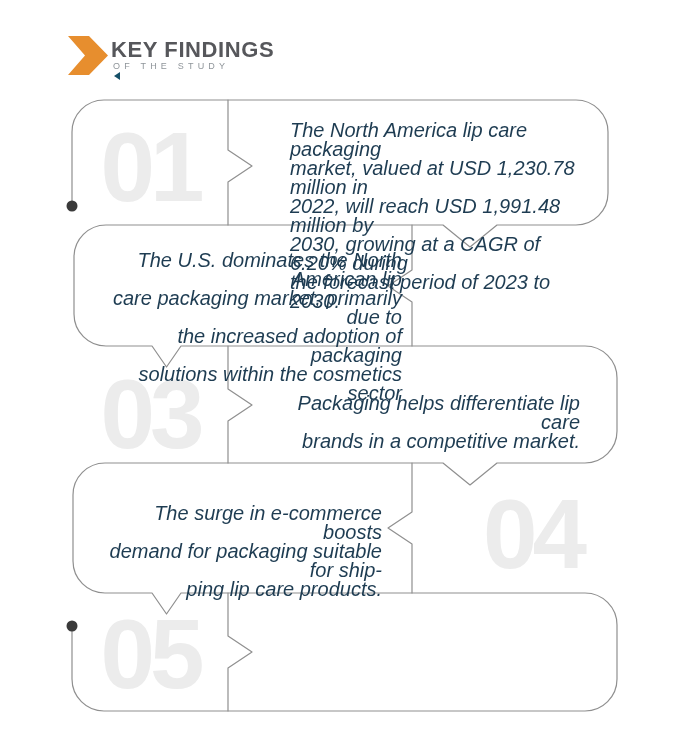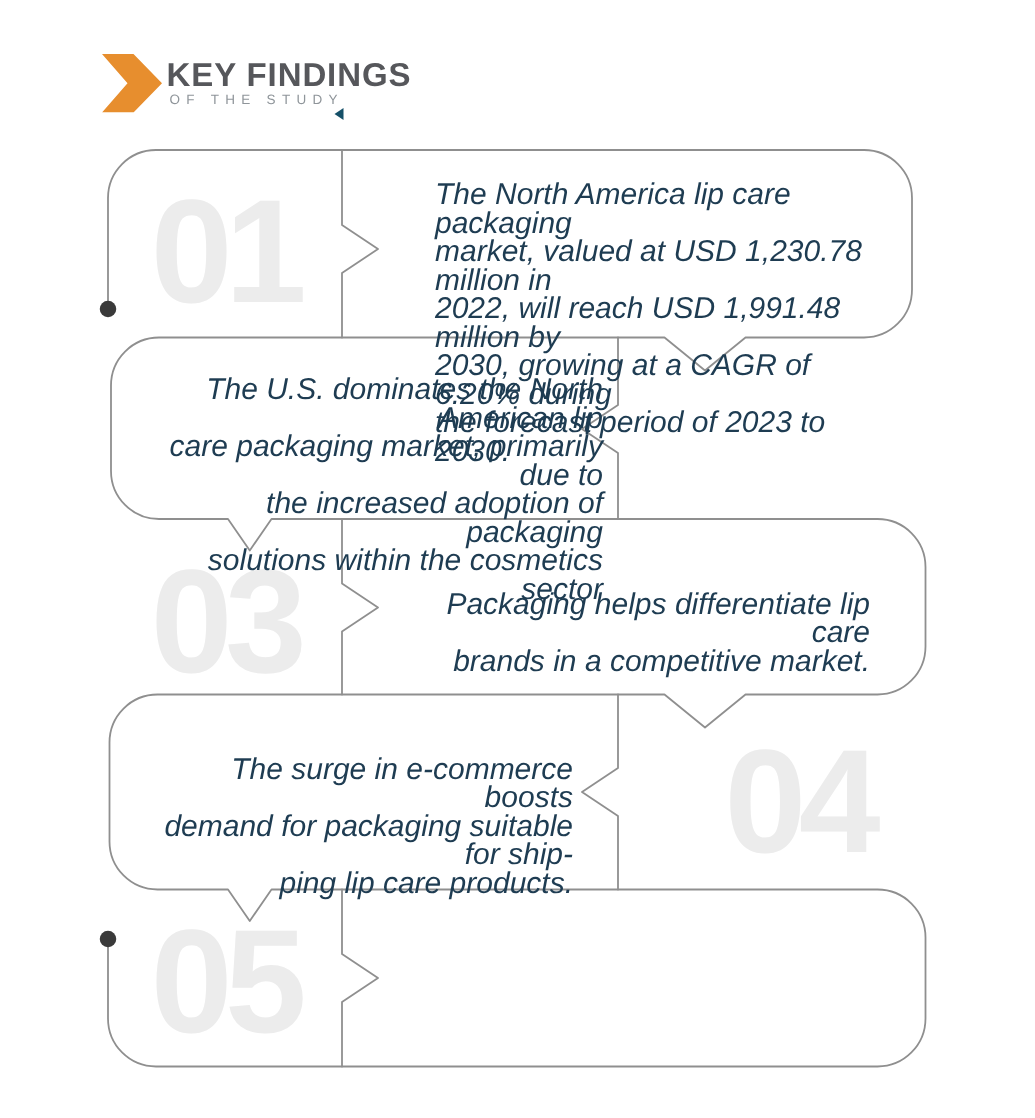--- a/index.html
+++ b/index.html
@@ -18,21 +18,21 @@
     font-family:"Liberation Sans",sans-serif;
     padding-left:12px;
   }
   
   .logo-arrow{position:absolute;left:68px;top:36px;width:40px;height:39px;}
   .logo-arrow path{fill:var(--accent-orange);}
   .logo-title{
     position:absolute;left:111px;top:37px;
     font-size:22px;font-weight:700;letter-spacing:.6px;color:var(--title-gray);
   }
-  .logo-subrow{position:absolute;left:113px;top:61px;display:flex;align-items:flex-end;flex-direction:column;}
+  .logo-subrow{position:absolute;left:113px;top:61px;display:flex;align-items:flex-start;flex-direction:column;}
   .logo-subtitle{
     font-size:9px;font-weight:500;letter-spacing:4.2px;color:var(--subtitle-gray);
   }
   .logo-mark{
     width:0;height:0;margin-left:1px;margin-top:1px;
     border-top:4px solid transparent;border-bottom:4px solid transparent;
     border-right:6px solid var(--logo-mark-teal);
   }
   
   .flow{position:absolute;left:0;top:0;width:690px;height:745px;}

